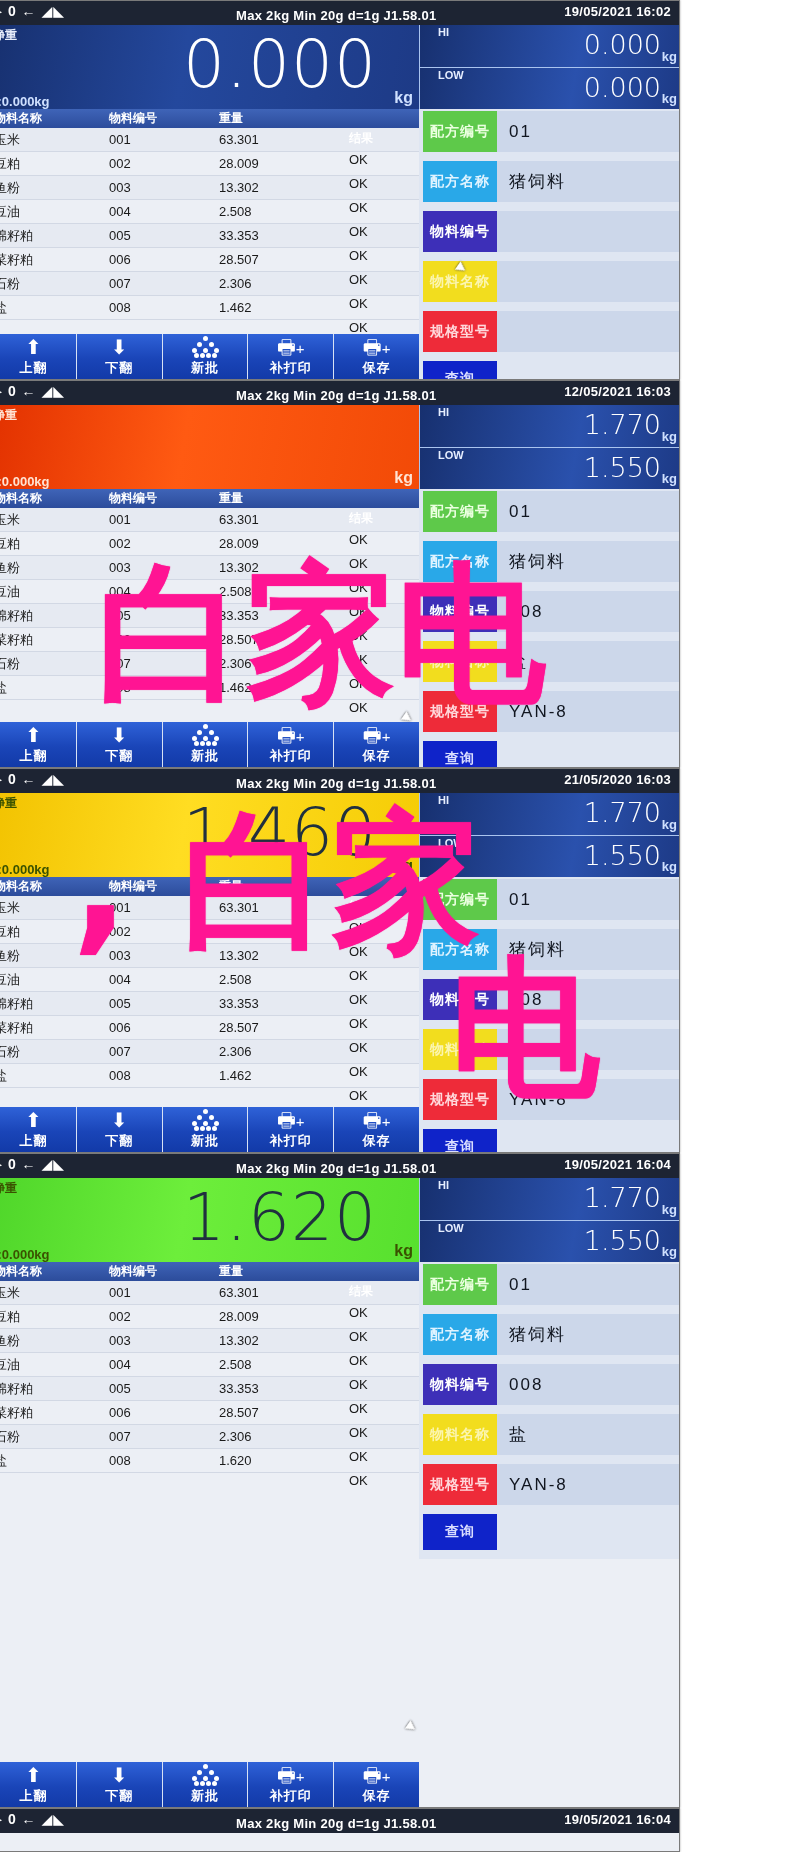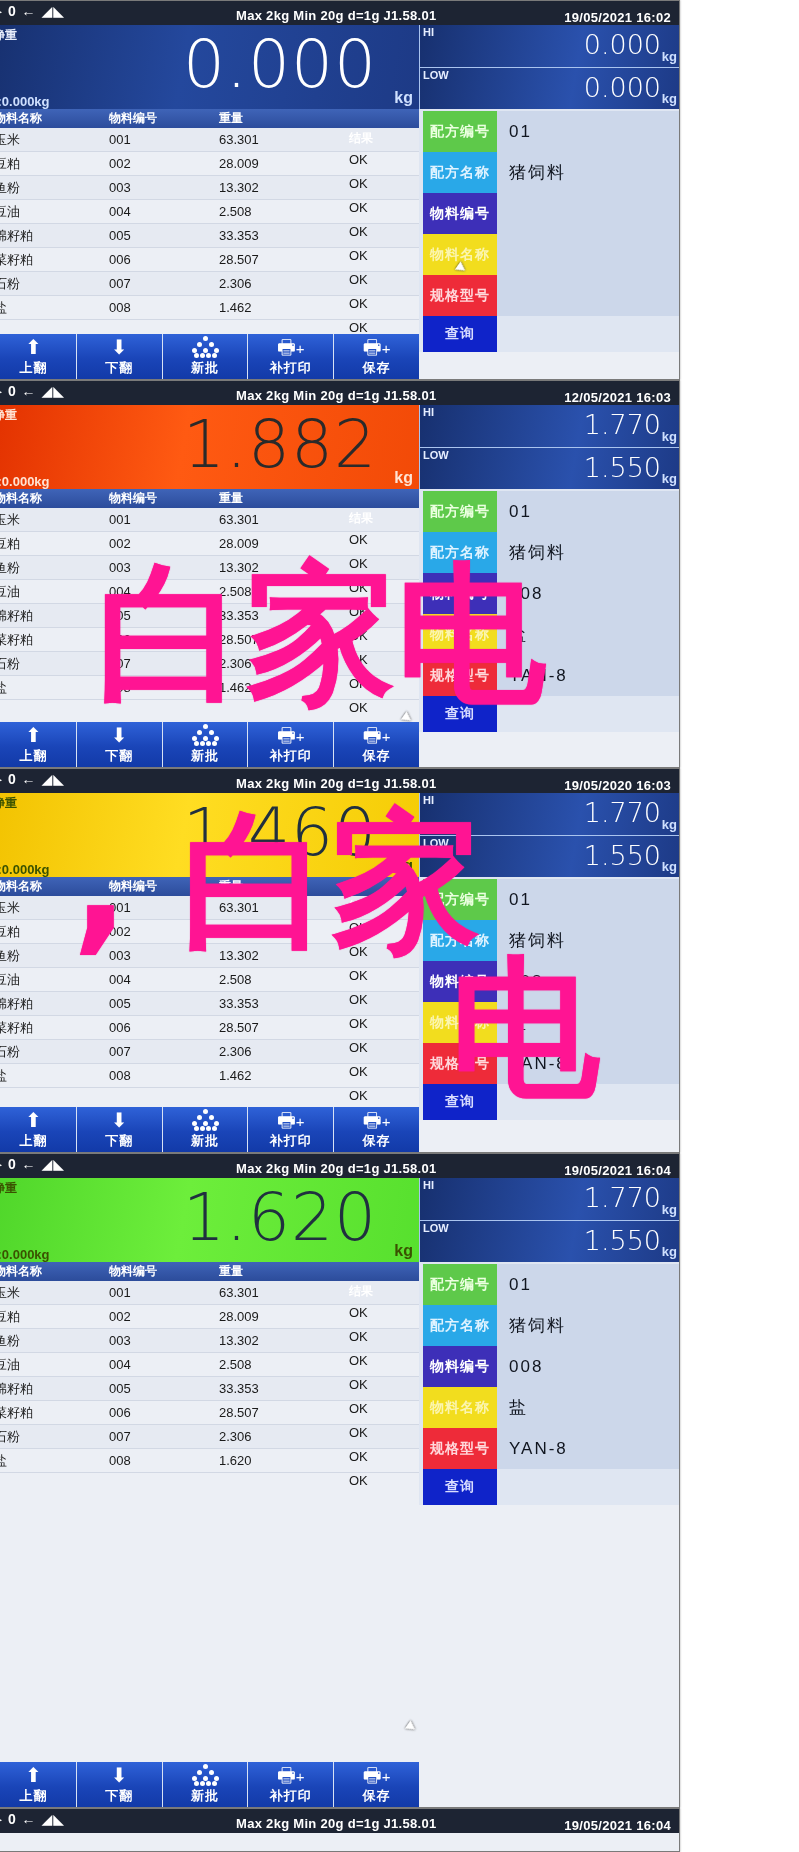--- a/index.html
+++ b/index.html
@@ -14,21 +14,21 @@
   .panel { position:absolute; left:0; width:799px; overflow:hidden; background:#fff; }
   .shot  { position:absolute; left:-10px; top:0; width:690px; height:100%;
            border:1px solid #7a7a7a; background:#eceff5; overflow:hidden;
            box-shadow:0 0 2px rgba(0,0,0,.35); }
 
   
   .statusbar { position:relative; height:24px; background:#1d2433;
                color:#fff; font-size:13px; font-weight:bold; letter-spacing:.3px; }
   .sb-left  { position:absolute; left:4px;  top:2px; font-size:14px; letter-spacing:1px;}
   .sb-mid   { position:absolute; left:245px; top:7px; white-space:nowrap; }
-  .sb-right { position:absolute; right:8px; top:3px; white-space:nowrap;margin-top:6px; }
+  .sb-right { position:absolute; right:8px; top:3px; white-space:nowrap; }
 
   
   .wrap { position:relative; height:84px; display:flex; }
   .bigweight { position:relative; flex:0 0 428px;
                background:linear-gradient(100deg,#17306f 0%,#24489d 45%,#1d3a86 100%); }
   .bigweight.red    { background:linear-gradient(100deg,#e23100 0%,#ff5a12 45%,#f24a07 100%); }
   .bigweight.yellow { background:linear-gradient(100deg,#f2c200 0%,#ffdd22 45%,#f5cc05 100%); }
   .bigweight.green  { background:linear-gradient(100deg,#4fd62a 0%,#6dee3b 45%,#57e02e 100%); }
   .netlabel { position:absolute; left:2px; top:2px; font-size:12px; color:#e8eefc; font-weight:bold;}
   .tarelabel{ position:absolute; left:0px; bottom:0px; font-size:13px; color:#cfe0ff; font-weight:bold;}
@@ -41,42 +41,42 @@
   .bigweight.yellow .bignum, .bigweight.green .bignum { color:#20303f; }
   .bigweight.red .bignum { color:#2a2a2a; }
   .bigunit { position:absolute; right:6px; bottom:2px; font-size:16px; color:#cfe0ff; font-weight:bold;}
   .bigweight.yellow .bigunit,.bigweight.green .bigunit { color:#3a5200; }
   .bigweight.red .bigunit { color:#ffe3d3; }
 
   .hilow { flex:1 1 auto; background:linear-gradient(100deg,#17306f 0%,#2a51ad 60%,#1d3a86 100%);
            border-left:1px solid #aac4ef; position:relative; }
   .hl-row { position:relative; height:42px; }
   .hl-row + .hl-row { border-top:1px solid #aac4ef; }
-  .hl-tag { position:absolute; left:3px; top:1px; font-size:11px; color:#e6eeff; font-weight:bold;}
+  .hl-tag { position:absolute; left:18px; top:1px; font-size:11px; color:#e6eeff; font-weight:bold;}
   .hl-val { position:absolute; right:18px; top:4px; font-size:27px; color:#fff; font-weight:300;
             font-family:"DejaVu Sans",sans-serif; }
   .hl-unit{ position:absolute; right:2px; bottom:3px; font-size:13px; color:#cfe0ff; font-weight:bold;}
 
   
   .body { position:relative; display:flex; }
   .tablecol { flex:0 0 428px; background:#eceff5; }
   .thead { display:flex; height:19px; align-items:center;
            background:linear-gradient(180deg,#3f64b8 0%,#2c4c9b 100%); color:#fff;
            font-size:12px; font-weight:bold; }
   .trow  { display:flex; height:24px; align-items:center; font-size:13px; color:#1a1a1a;
            border-bottom:1px solid #d2d8e4; background:#eceff5; }
   .trow:nth-child(even){ background:#e6eaf2; }
   .c1 { flex:0 0 118px; padding-left:3px; }
   .c2 { flex:0 0 110px; }
   .c3 { flex:0 0 130px; }
   .c4 { flex:1 1 auto;margin-top:40px; }
   .thead .c2,.thead .c3,.thead .c4 { text-align:left; }
 
   .formcol { flex:1 1 auto; position:relative; background:#dfe6f2; padding:2px 0 0 4px; }
-  .frow { display:flex; align-items:stretch; margin-bottom:0; height:41px; }
+  .frow { display:flex; align-items:stretch; margin-bottom:9px; height:41px; }
   .ftag { flex:0 0 74px; display:flex; align-items:center; justify-content:center;
           font-size:14px; font-weight:bold; color:#fff; letter-spacing:1px; }
   .ftag.green { background:#5ec94a; color:#eaffdf; }
   .ftag.cyan  { background:#29a8e8; color:#dff3ff; }
   .ftag.indigo{ background:#3d2fb8; }
   .ftag.yellow{ background:#f2dd1e; color:#fbf5b0; }
   .ftag.red   { background:#ee2b39; color:#ffd9dc; }
   .ftag.blue  { background:#0f23c9; color:#d9ddff; }
   .fval { flex:1 1 auto; background:#ccd7ea; display:flex; align-items:center;
           padding-left:12px; font-size:17px; color:#10151f; letter-spacing:2px; }
@@ -249,21 +249,20 @@
     <div class="panel" style="top: 380px; height: 388px;">
       <div class="shot">
         <div class="statusbar">
           <div class="sb-left">▸ 0 ← ◢◣</div>
           <div class="sb-mid">Max 2kg  Min 20g  d=1g    J1.58.01</div>
           <div class="sb-right">12/05/2021  16:03</div>
         </div>
         <div class="wrap">
           <div class="bigweight red">
             <div class="netlabel">净重</div>
-            <div class="bignum">1.882</div>
             <div class="tarelabel">T:0.000kg</div>
             <div class="bigunit">kg</div>
           </div>
           <div class="hilow">
             <div class="hl-row">
               <div class="hl-tag">HI</div>
               <div class="hl-val">1.770</div>
               <div class="hl-unit">kg</div>
             </div>
             <div class="hl-row">
@@ -380,21 +379,21 @@
           </div>
         </div>
         <div class="cursor" style="left: 412px; top: 332px;"></div>
       </div>
     </div>
     <div class="panel" style="top: 768px; height: 385px;">
       <div class="shot">
         <div class="statusbar">
           <div class="sb-left">▸ 0 ← ◢◣</div>
           <div class="sb-mid">Max 2kg  Min 20g  d=1g    J1.58.01</div>
-          <div class="sb-right">19/05/2020  16:03</div>
+          <div class="sb-right">21/05/2020  16:03</div>
         </div>
         <div class="wrap">
           <div class="bigweight yellow">
             <div class="netlabel">净重</div>
             <div class="bignum">1.460</div>
             <div class="tarelabel">T:0.000kg</div>
             <div class="bigunit">kg</div>
           </div>
           <div class="hilow">
             <div class="hl-row">

